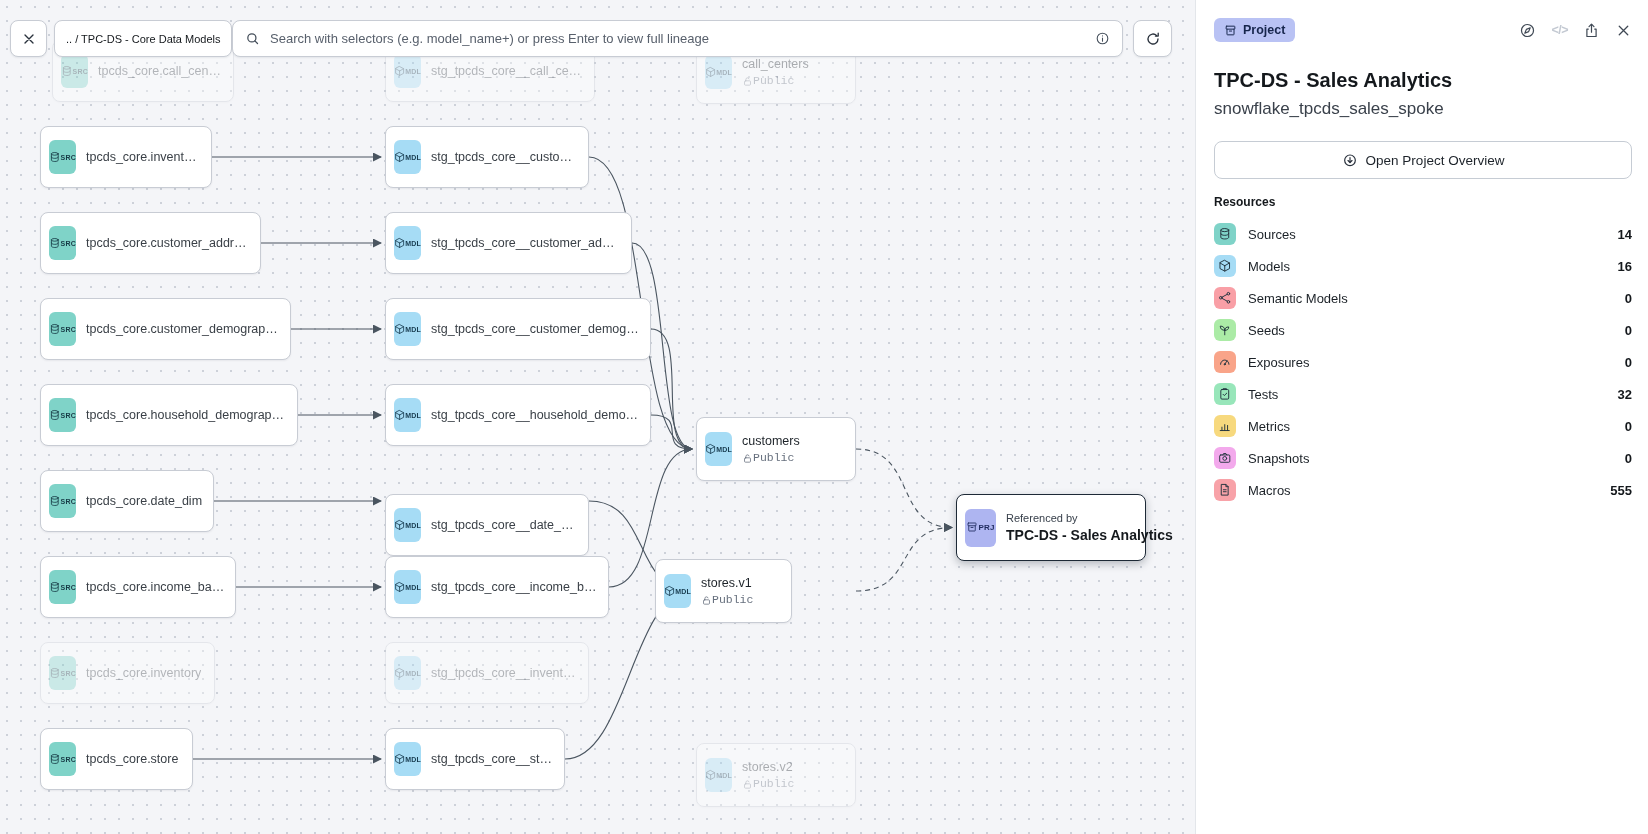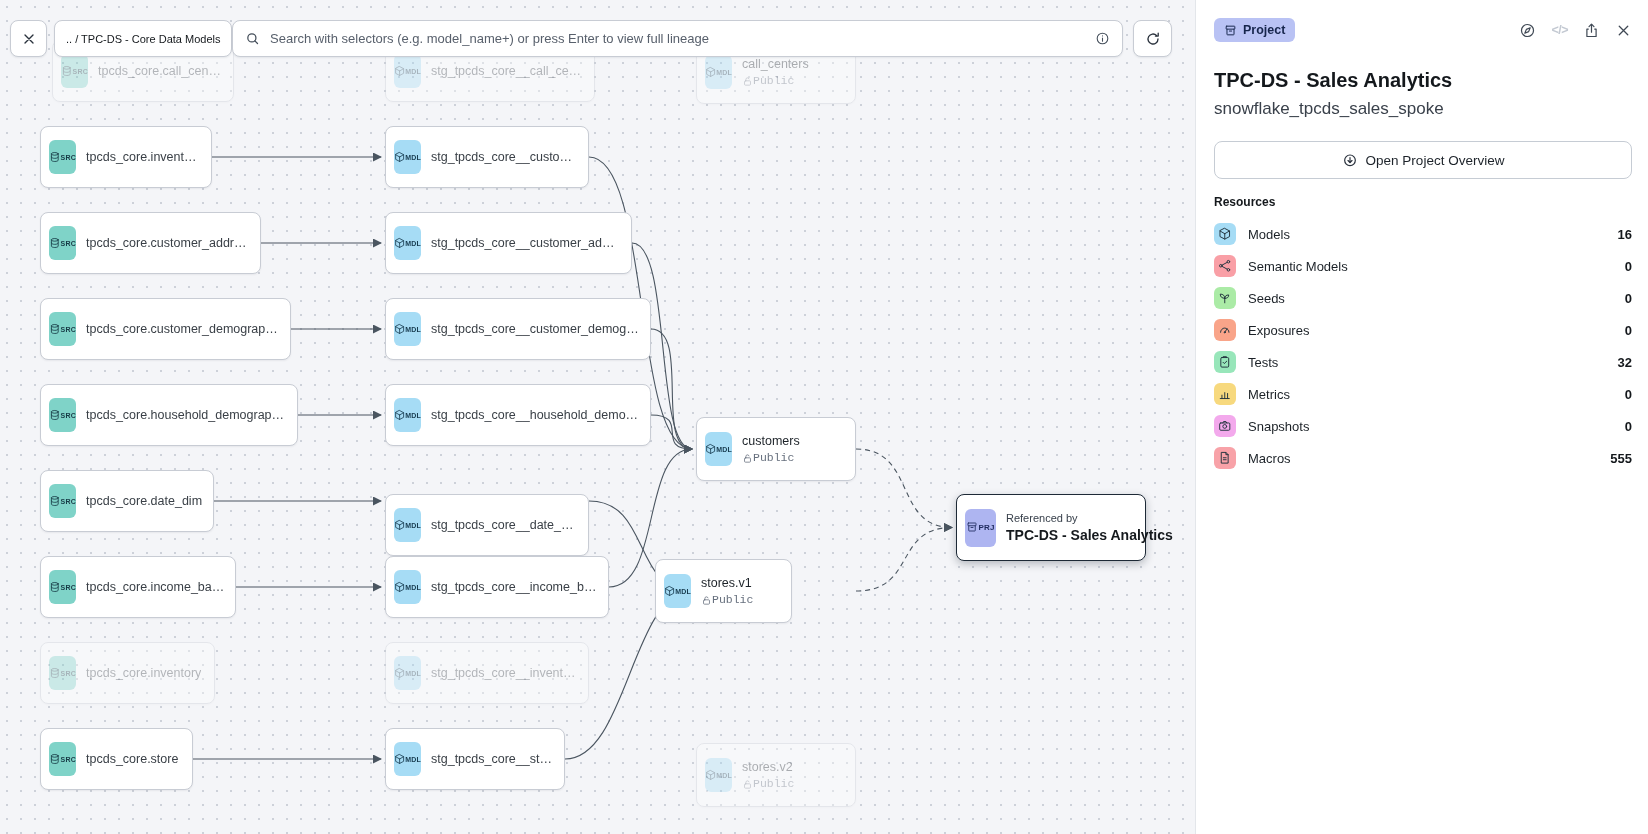--- a/index.html
+++ b/index.html
@@ -468,20 +468,31 @@
           <path d="M12 8.5v7"></path>
           <path d="m9 12.8 3 3 3-3"></path>
         </svg>
       <span>Open Project Overview</span>
     </button>
 
 
     <div class="res-heading">Resources</div>
     <div class="res-list" id="res-list">
         <div class="res-row">
+          <span class="res-chip" style="background:#7fd3c8">
+            <svg class="" viewBox="0 0 24 24" fill="none" stroke="currentColor" stroke-width="1.7" stroke-linecap="round" stroke-linejoin="round">
+              <ellipse cx="12" cy="5.5" rx="7" ry="2.8"></ellipse>
+              <path d="M5 5.5v13c0 1.5 3.1 2.8 7 2.8s7-1.3 7-2.8v-13"></path>
+              <path d="M5 12c0 1.5 3.1 2.8 7 2.8s7-1.3 7-2.8"></path>
+            </svg>
+          </span>
+          <span class="res-label">Sources</span>
+          <span class="res-count">14</span>
+        </div>
+        <div class="res-row">
           <span class="res-chip" style="background:#a6dcf5">
             <svg class="" viewBox="0 0 24 24" fill="none" stroke="currentColor" stroke-width="1.7" stroke-linecap="round" stroke-linejoin="round">
               <path d="M12 2.5 20.5 7v10L12 21.5 3.5 17V7z"></path>
               <path d="M12 12 20.5 7M12 12 3.5 7M12 12v9.5"></path>
             </svg>
           </span>
           <span class="res-label">Models</span>
           <span class="res-count">16</span>
         </div>
         <div class="res-row">

